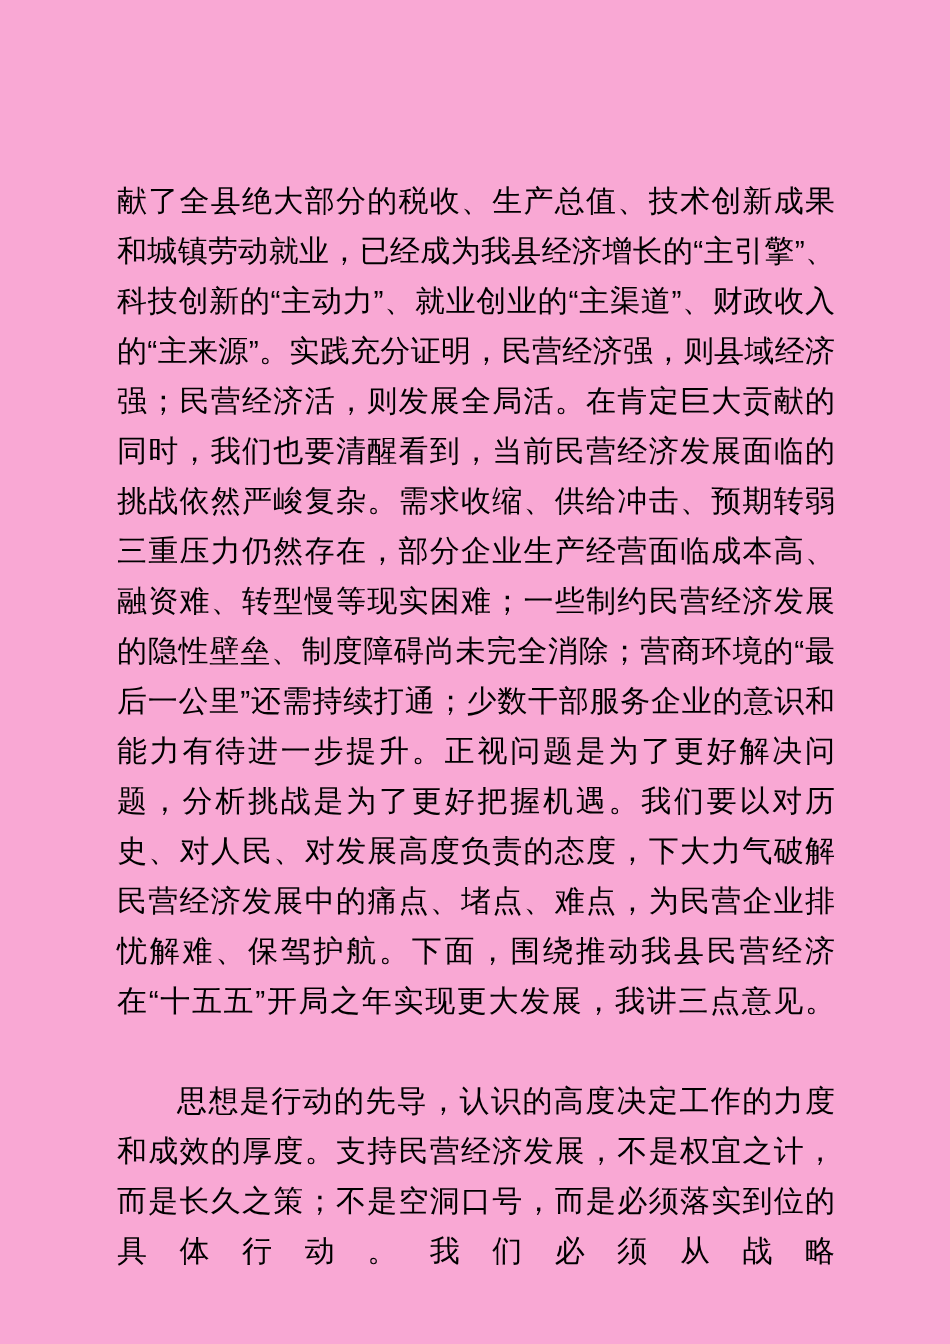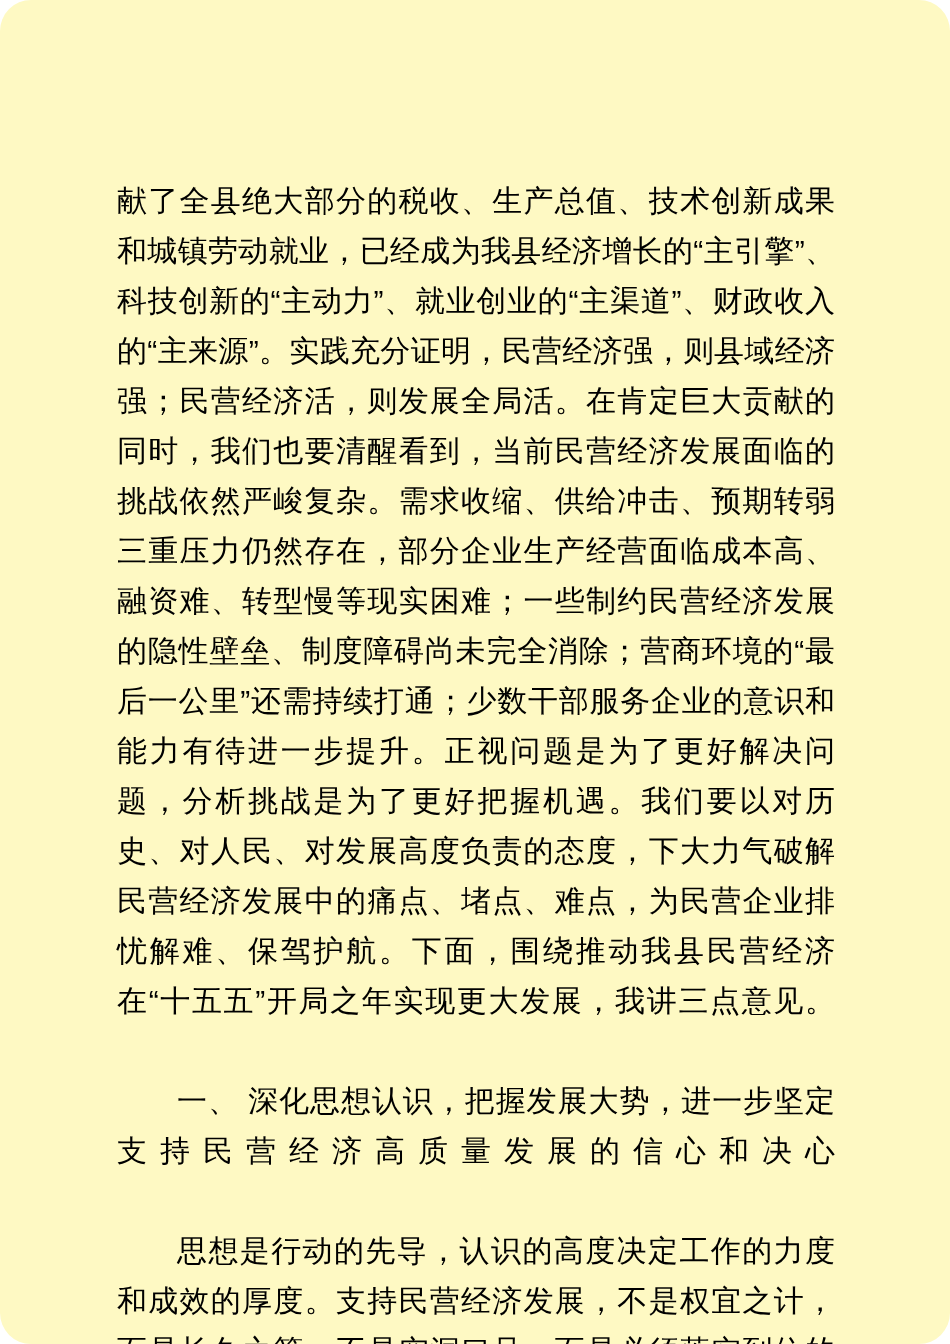--- a/index.html
+++ b/index.html
@@ -11,24 +11,23 @@
 
   body {
     font-family: "Liberation Sans", "DejaVu Sans", sans-serif;
     color: #000000;
   }
 
   .page {
     position: relative;
     width: 950px;
     height: 1344px;
-    background: #fef9c3;
+    background: #f9a8d4;
     overflow: hidden;
     box-sizing: border-box;
-    border-radius: 31px;
   }
 
   .doc-body {
     position: absolute;
     left: 117px;
     top: 176px;
     width: 718px;
   }
 
   
@@ -83,19 +82,18 @@
 </style>
 </head>
 <body>
 
 <div class="page">
 
   <div class="doc-body">
 
     <p class="para continuation">献了全县绝大部分的税收、生产总值、技术创新成果和城镇劳动就业，已经成为我县经济增长的“主引擎”、科技创新的“主动力”、就业创业的“主渠道”、财政收入的“主来源”。实践充分证明，民营经济强，则县域经济强；民营经济活，则发展全局活。在肯定巨大贡献的同时，我们也要清醒看到，当前民营经济发展面临的挑战依然严峻复杂。需求收缩、供给冲击、预期转弱三重压力仍然存在，部分企业生产经营面临成本高、融资难、转型慢等现实困难；一些制约民营经济发展的隐性壁垒、制度障碍尚未完全消除；营商环境的“最后一公里”还需持续打通；少数干部服务企业的意识和能力有待进一步提升。正视问题是为了更好解决问题，分析挑战是为了更好把握机遇。我们要以对历史、对人民、对发展高度负责的态度，下大力气破解民营经济发展中的痛点、堵点、难点，为民营企业排忧解难、保驾护航。下面，围绕推动我县民营经济在“十五五”开局之年实现更大发展，我讲三点意见。</p>
 
-    <p class="heading">一、 深化思想认识，把握发展大势，进一步坚定支持民营经济高质量发展的信心和决心</p>
 
     <p class="para indent">思想是行动的先导，认识的高度决定工作的力度和成效的厚度。支持民营经济发展，不是权宜之计，而是长久之策；不是空洞口号，而是必须落实到位的具体行动。我们必须从战略</p>
 
   </div>
 
 </div>
 
 </body></html>

